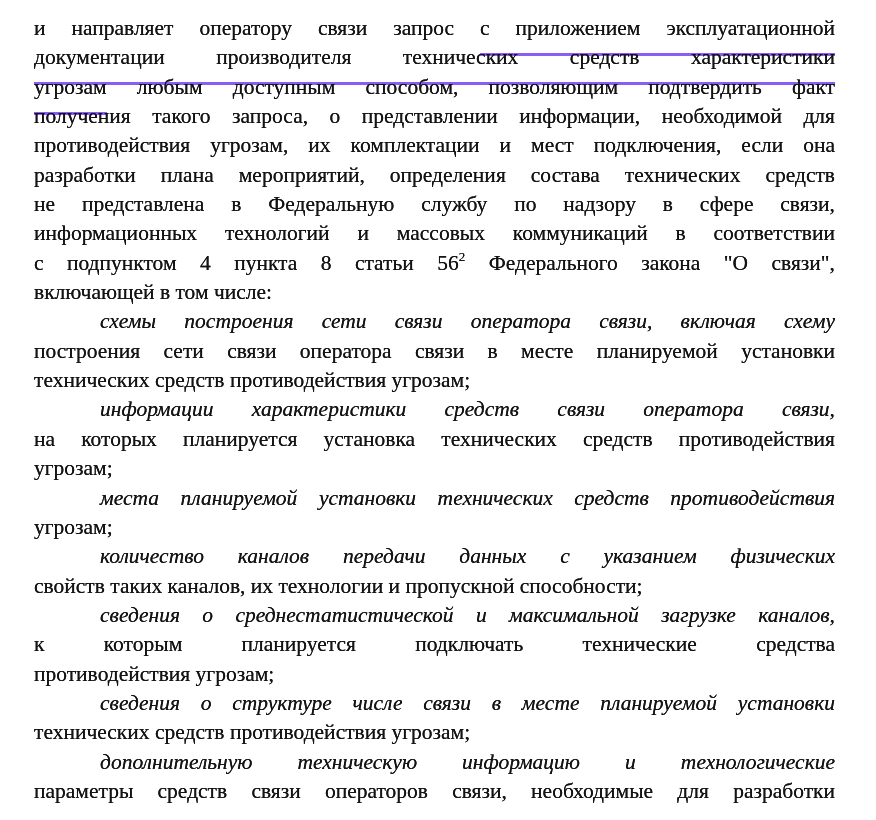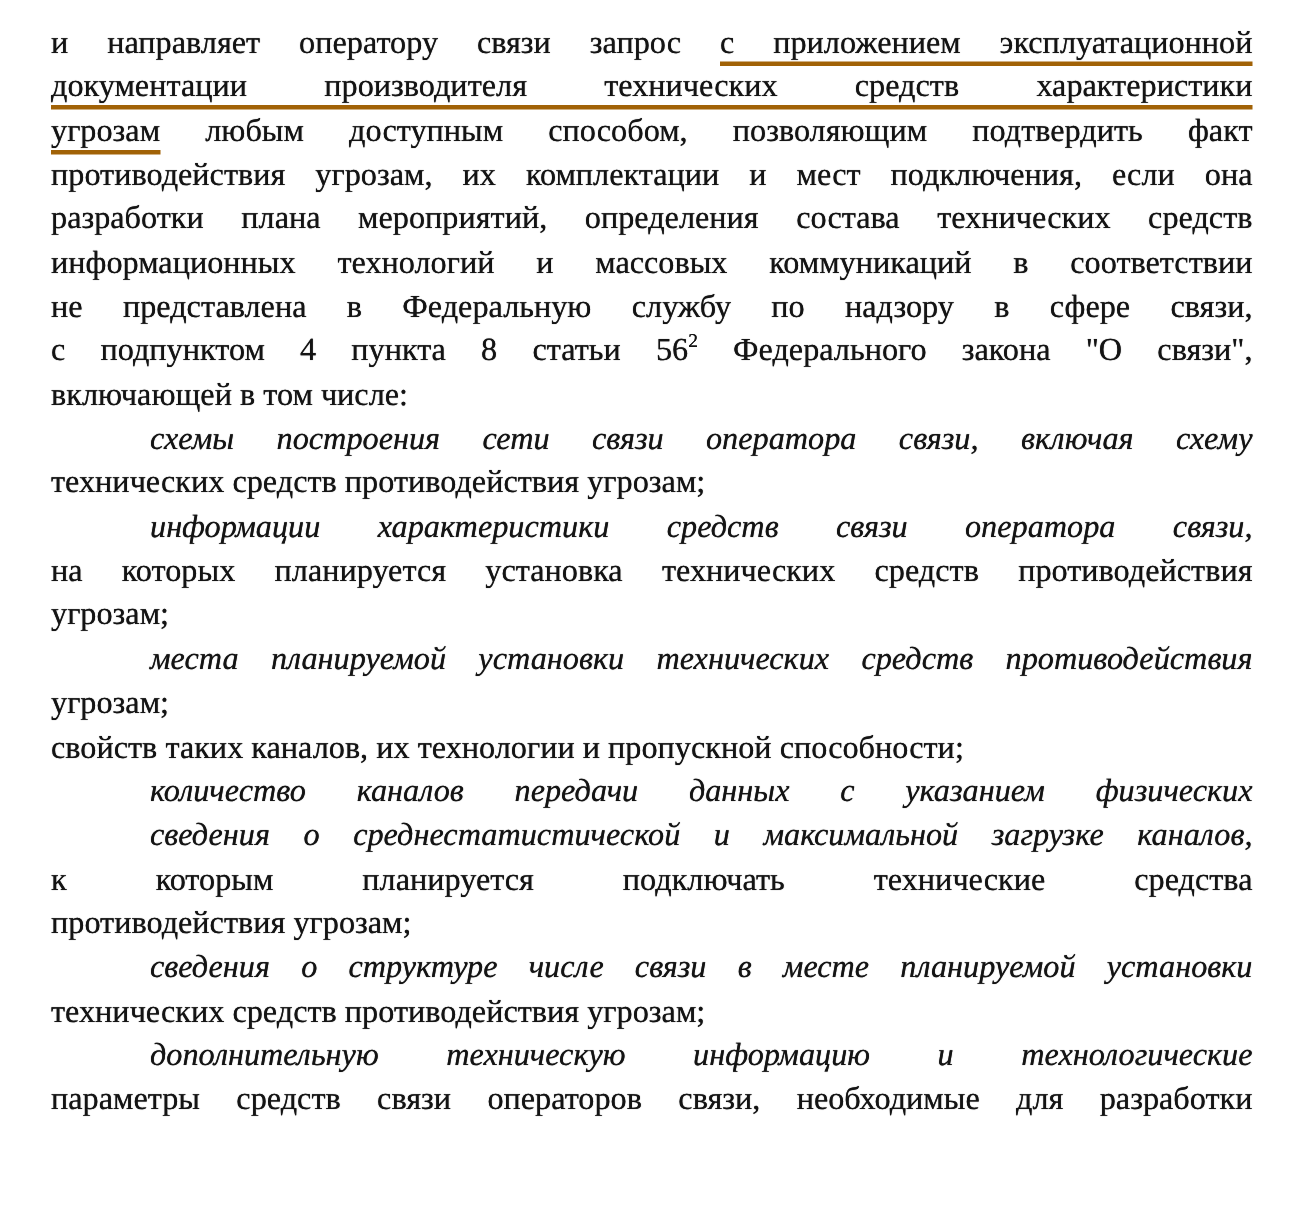--- a/index.html
+++ b/index.html
@@ -30,53 +30,55 @@
   }
   .line.justify {
     text-align: justify;
     text-align-last: justify;
   }
   .line.indent {
     text-indent: 66px;
     font-style: italic;
   }
   .redline {
-    border-bottom: 3px solid #a16207;
-    padding-bottom: 1px;
+    border-bottom: 3px solid #8b5cf6;
+    padding-bottom: 13px;
   }
   sup.note {
     font-size: 13px;
     line-height: 0;
     vertical-align: 9px;
     text-shadow: 0 0 0.4px currentColor;
   }
 </style>
 </head>
 <body>
 
 <div class="page">
   <div>
       <div class="line justify"><span>и направляет оператору связи запрос </span><span class="redline">с приложением эксплуатационной</span></div>
       <div class="line justify"><span class="redline">документации производителя технических средств характеристики</span></div>
       <div class="line justify"><span class="redline">угрозам</span><span> любым доступным способом, позволяющим подтвердить факт</span></div>
+      <div class="line justify"><span>получения такого запроса, о представлении информации, необходимой для</span></div>
       <div class="line justify"><span>противодействия угрозам, их комплектации и мест подключения, если она</span></div>
       <div class="line justify"><span>разработки плана мероприятий, определения состава технических средств</span></div>
+      <div class="line justify"><span>не представлена в Федеральную службу по надзору в сфере связи,</span></div>
       <div class="line justify"><span>информационных технологий и массовых коммуникаций в соответствии</span></div>
-      <div class="line justify"><span>не представлена в Федеральную службу по надзору в сфере связи,</span></div>
       <div class="line justify"><span>с подпунктом 4 пункта 8 статьи 56</span><sup class="note">2</sup><span> Федерального закона "О связи",</span></div>
       <div class="line"><span>включающей в том числе:</span></div>
       <div class="line justify indent"><span>схемы построения сети связи оператора связи, включая схему</span></div>
+      <div class="line justify"><span>построения сети связи оператора связи в месте планируемой установки</span></div>
       <div class="line"><span>технических средств противодействия угрозам;</span></div>
       <div class="line justify indent"><span>информации характеристики средств связи оператора связи,</span></div>
       <div class="line justify"><span>на которых планируется установка технических средств противодействия</span></div>
       <div class="line"><span>угрозам;</span></div>
       <div class="line justify indent"><span>места планируемой установки технических средств противодействия</span></div>
       <div class="line"><span>угрозам;</span></div>
+      <div class="line justify indent"><span>количество каналов передачи данных с указанием физических</span></div>
       <div class="line"><span>свойств таких каналов, их технологии и пропускной способности;</span></div>
-      <div class="line justify indent"><span>количество каналов передачи данных с указанием физических</span></div>
       <div class="line justify indent"><span>сведения о среднестатистической и максимальной загрузке каналов,</span></div>
       <div class="line justify"><span>к которым планируется подключать технические средства</span></div>
       <div class="line"><span>противодействия угрозам;</span></div>
       <div class="line justify indent"><span>сведения о структуре числе связи в месте планируемой установки</span></div>
       <div class="line"><span>технических средств противодействия угрозам;</span></div>
       <div class="line justify indent"><span>дополнительную техническую информацию и технологические</span></div>
       <div class="line justify"><span>параметры средств связи операторов связи, необходимые для разработки</span></div>
     </div>
 </div>
 

